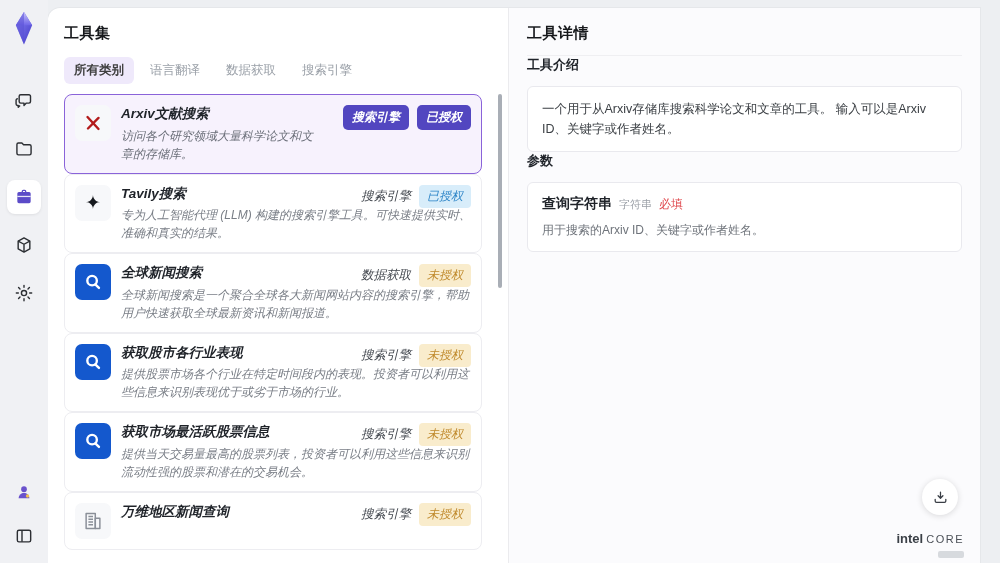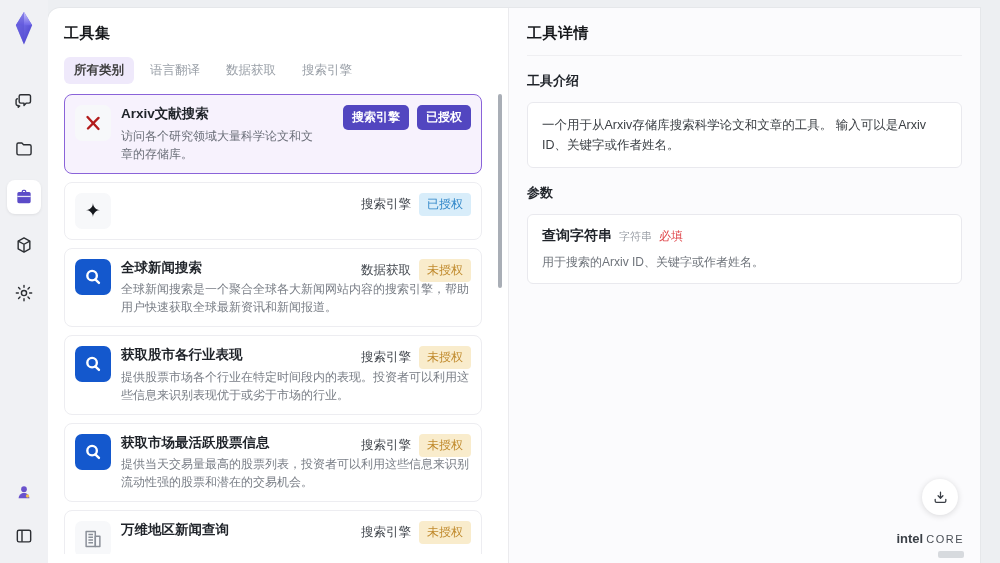--- a/index.html
+++ b/index.html
@@ -19,21 +19,21 @@
   
   .main { flex:1; margin-top:8px; background:#ffffff; border-radius:12px 0 0 0; display:flex; overflow:hidden; box-shadow:0 0 0 1px rgba(0,0,0,.03); }
 
   
   .panel-left { width:460px; flex-shrink:0; position:relative; padding:16px 0 0 16px; }
   .panel-title { font-size:15px; font-weight:700; color:#17191c; letter-spacing:.5px; }
   .tabs { display:flex; align-items:center; gap:6px; margin-top:14px; }
   .tab { font-size:12.5px; color:#9aa0a8; padding:5px 10px; border-radius:6px; cursor:pointer; white-space:nowrap; }
   .tab.active { color:#404040; background:#efe9fb; font-weight:700; }
 
-  .tool-list { margin-top:10px; height:460px; overflow:hidden; padding-right:26px; display:flex; flex-direction:column; gap:8px; }
+  .tool-list { margin-top:10px; height:460px; overflow:hidden; padding-right:26px; display:flex; flex-direction:column; gap:0;font-style:italic; }
   .tool-card { position:relative; background:#ffffff; border:1px solid #ededf1; border-radius:8px; padding:10px 10px 10px 10px; display:flex; gap:10px; cursor:pointer; }
   .tool-card.selected { background:#f7f2fd; border:1px solid #8a63d9; }
   .tool-icon { width:36px; height:36px; border-radius:7px; flex-shrink:0; display:flex; align-items:center; justify-content:center; background:#f7f8fa; }
   .tool-icon.blue { background:#1458cd; }
   .tool-icon svg { width:22px; height:22px; }
   .tool-icon .star { font-size:19px; color:#15181d; line-height:1; }
   .tool-body { flex:1; min-width:0; }
   .tool-name { font-size:13.5px; font-weight:700; color:#1f2329; line-height:1.3; }
   .tool-desc { margin-top:4px; font-size:12px; color:#797e86; line-height:1.5; }
   .tool-card.selected .tool-desc { color:#6b6f79; width:200px; }
@@ -44,21 +44,21 @@
   .badge-auth.yes { background:#d8edfa; color:#2f86c8; }
   .badge-auth.no { background:#f9eccc; color:#c08a2d; }
 
   .scrollbar-thumb { position:absolute; right:6px; top:86px; width:4px; height:194px; border-radius:2px; background:#a9aeb6; }
 
   .v-divider { width:1px; background:#ebebee; }
 
   
   .panel-right { flex:1; background:#fbfbfd; padding:16px 18px 0 18px; position:relative; }
   .pr-title { font-size:15px; font-weight:700; color:#17191c; letter-spacing:.5px; padding-bottom:12px; border-bottom:1px solid #efeff2; }
-  .section-h { font-size:13px; font-weight:700; color:#1f2329; margin-top:16px; }
+  .section-h { font-size:13px; font-weight:700; color:#1f2329; }
   .intro-box { margin-top:12px; background:#ffffff; border:1px solid #e9e9ee; border-radius:6px; padding:12px 14px; font-size:12.5px; color:#3c4045; line-height:1.6; }
   .param-card { margin-top:12px; background:#ffffff; border:1px solid #e9e9ee; border-radius:6px; padding:12px 14px; }
   .param-head { display:flex; align-items:baseline; gap:7px; }
   .param-name { font-size:14px; font-weight:700; color:#1f2329; }
   .param-type { font-size:11px; color:#9a9fa6; }
   .param-req { font-size:12px; color:#e0484d; }
   .param-desc { margin-top:8px; font-size:12px; color:#6f747b; line-height:1.5; }
 
   
   .fab { position:absolute; right:22px; bottom:48px; width:36px; height:36px; border-radius:50%; background:#ffffff; box-shadow:0 1px 6px rgba(0,0,0,.14); display:flex; align-items:center; justify-content:center; cursor:pointer; }
@@ -170,20 +170,24 @@
           <div class="tool-badges">
             <span class="badge-solid">搜索引擎</span>
             <span class="badge-solid">已授权</span>
           </div>
         </div>
 
         <div class="tool-card">
           <div class="tool-icon">
               <span class="star">✦</span>
             </div>
+          <div class="tool-body">
+            <div class="tool-name">Tavily搜索</div>
+            <div class="tool-desc">专为人工智能代理 (LLM) 构建的搜索引擎工具。可快速提供实时、准确和真实的结果。</div>
+          </div>
           <div class="tool-badges">
             <span class="cat-label">搜索引擎</span>
             <span class="badge-auth yes">已授权</span>
           </div>
         </div>
 
         <div class="tool-card">
           <div class="tool-icon blue">
             <svg viewBox="0 0 24 24" fill="none" stroke="#ffffff" stroke-width="2.6" stroke-linecap="round">
               <circle cx="11" cy="10.5" r="5.2"></circle>

